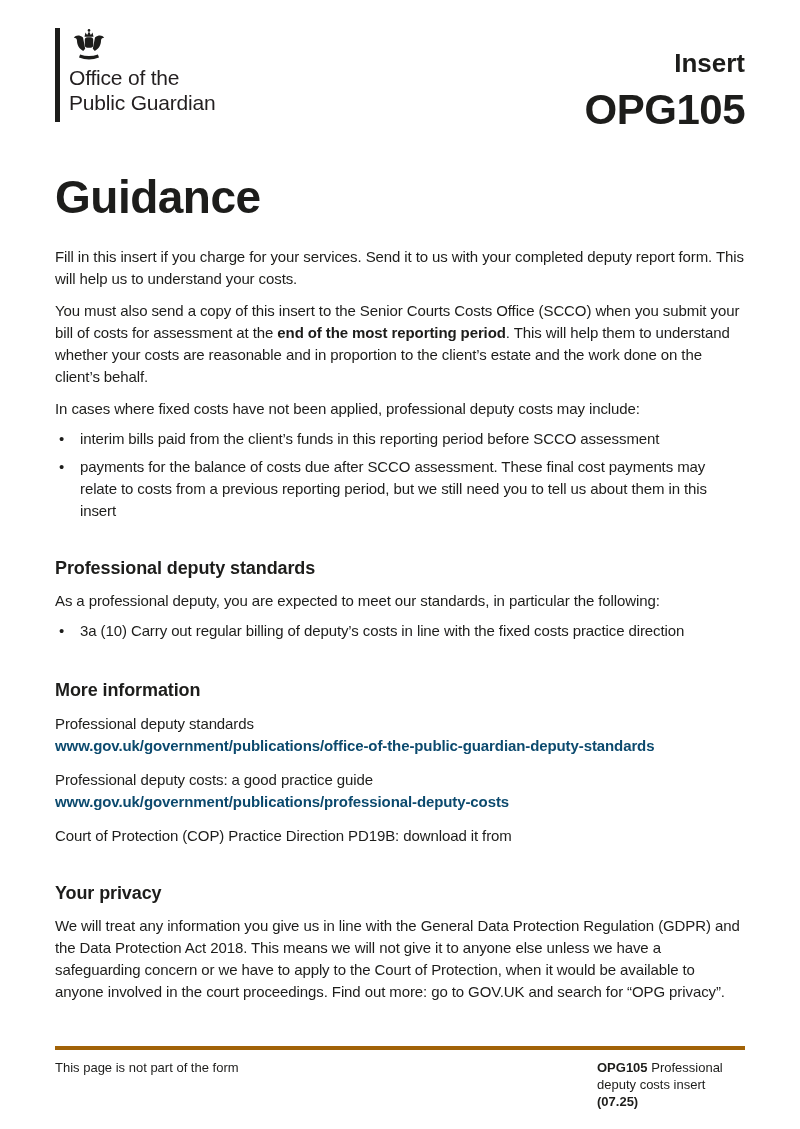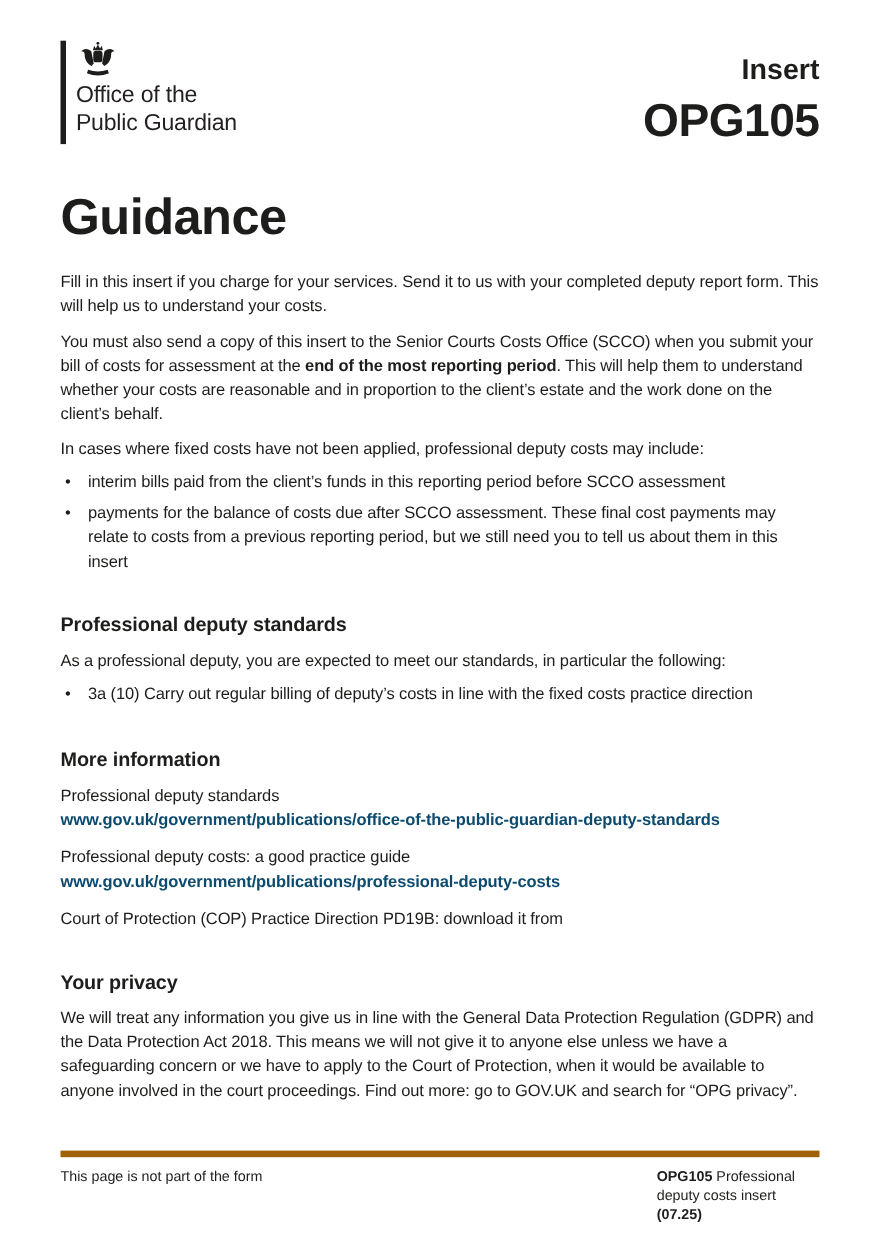--- a/index.html
+++ b/index.html
@@ -8,21 +8,21 @@
     width: 800px; height: 1129px;
     background: #ffffff;
     color: #1d1d1b;
     font-family: "Liberation Sans", sans-serif;
     position: relative;
     overflow: hidden;
   }
   .page { padding: 28px 55px 0 55px; }
 
   
-  .header { display: flex; justify-content: space-between; align-items: flex-end; }
+  .header { display: flex; justify-content: space-between; align-items: flex-start; }
   .logo { display: flex; }
   .logo-bar { width: 5px; height: 94px; background: #1d1d1b; }
   .logo-inner { padding-left: 9px; }
   .crest { display: block; margin-bottom: 3px; }
   .org-name { font-size: 21px; line-height: 25px; letter-spacing: -0.2px; color: #231f20; }
   .header-right { text-align: right; padding-top: 22px; }
   .doc-type { font-size: 26px; font-weight: bold; line-height: 1; }
   .form-code { font-size: 42px; font-weight: bold; line-height: 1; margin-top: 13px; letter-spacing: -0.5px; }
 
   
@@ -39,21 +39,21 @@
   h2.section-heading { font-size: 18px; font-weight: bold; margin: 38px 0 0 0; line-height: 1.2; }
   .standards h2 { margin-top: 36px; }
   .more-info .info-item { margin-top: 12px; }
   .info-item .label { display: block; }
   .info-item .url { display: block; font-weight: bold; color: #0c4a6e; text-decoration: none; }
   .privacy h2 { margin-top: 36px; }
 
   
   .footer {
     position: absolute; left: 55px; right: 55px; top: 1046px;
-    border-top: 6px solid #a16207;
+    border-top: 4px solid #a16207;
     padding-top: 9px;
     display: flex; justify-content: space-between; align-items: flex-start;
     font-size: 13px; line-height: 17px;
   }
   .footer-right { width: 148px; }
 </style>
 </head>
 <body>
 
 <div class="page">

